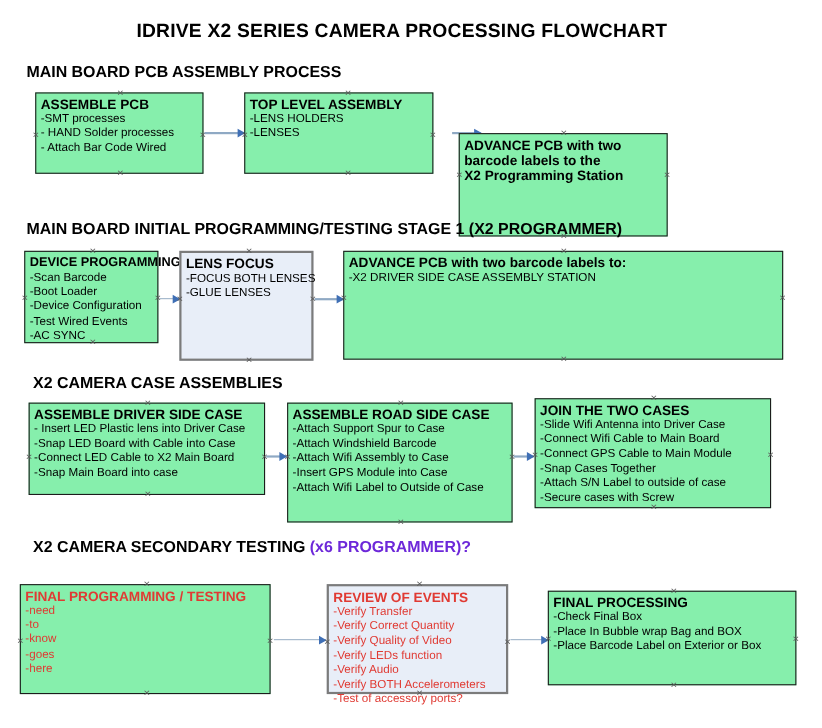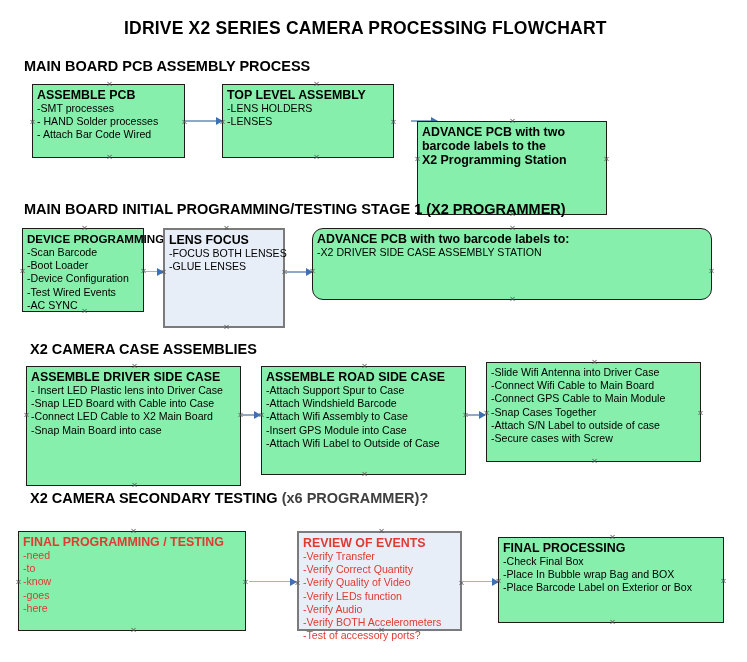--- a/index.html
+++ b/index.html
@@ -17,21 +17,21 @@
   .abs{position:absolute;}
 
   
   .doc-title{
     font-size:17.5px;font-weight:bold;letter-spacing:0.2px;
     white-space:nowrap;
   }
   .section-title{
     font-size:14.5px;font-weight:bold;white-space:nowrap;
   }
-  .section-title .red-part{color:#404040;}
+  .section-title .red-part{color:#6d28d9;}
 
   
   .node{
     position:absolute;
     background:#86efac;
     border:1px solid #1c1c1c;
     box-sizing:border-box;
     padding:3px 4px 2px 4px;
     overflow:visible;
   }
@@ -145,32 +145,32 @@
     <span class="handle" style="left:58px;top:-5px;"></span>
     <span class="handle" style="left:58px;bottom:-5px;"></span>
     <span class="handle" style="left:-5px;top:39px;"></span>
     <span class="handle" style="right:-5px;top:39px;"></span>
   </div>
 
   <div class="conn" style="left:286px;top:271px;width:26px;">
     <span class="head"></span>
   </div>
 
-  <div class="node" style="left:312px;top:228px;width:400px;height:72px;border-radius:11px;">
+  <div class="node" style="left:312px;top:228px;width:400px;height:99px;">
     <div class="hd">ADVANCE PCB with two barcode labels to:</div>
     <div class="ln">-X2 DRIVER  SIDE  CASE  ASSEMBLY STATION</div>
     <span class="handle" style="left:196px;top:-4px;"></span>
     <span class="handle" style="left:196px;bottom:-4px;"></span>
     <span class="handle" style="left:-4px;top:39px;"></span>
     <span class="handle" style="right:-4px;top:39px;"></span>
   </div>
 
   <div class="abs section-title" style="left:30px;top:341px;">X2 CAMERA CASE ASSEMBLIES</div>
 
-  <div class="node" style="left:26px;top:366px;width:215px;height:120px;">
+  <div class="node" style="left:26px;top:366px;width:215px;height:84px;">
     <div class="hd">ASSEMBLE DRIVER SIDE CASE</div>
     <div class="ln">- Insert LED Plastic lens into Driver Case</div>
     <div class="ln">-Snap LED Board with Cable into Case</div>
     <div class="ln">-Connect LED Cable to X2 Main Board</div>
     <div class="ln">-Snap Main Board into case</div>
     <span class="handle" style="left:104px;top:-4px;"></span>
     <span class="handle" style="left:104px;bottom:-4px;"></span>
     <span class="handle" style="left:-4px;top:45px;"></span>
     <span class="handle" style="right:-4px;top:45px;"></span>
   </div>
@@ -190,20 +190,21 @@
     <span class="handle" style="left:99px;bottom:-4px;"></span>
     <span class="handle" style="left:-4px;top:45px;"></span>
     <span class="handle" style="right:-4px;top:45px;"></span>
   </div>
 
   <div class="conn" style="left:467px;top:414px;width:18px;">
     <span class="head"></span>
   </div>
 
   <div class="node" style="left:486px;top:362px;width:215px;height:100px;">
+    <div class="hd">JOIN THE TWO CASES</div>
     <div class="ln">-Slide Wifi Antenna into Driver Case</div>
     <div class="ln">-Connect Wifi Cable to Main Board</div>
     <div class="ln">-Connect GPS Cable to Main Module</div>
     <div class="ln">-Snap Cases Together</div>
     <div class="ln">-Attach S/N Label to outside of case</div>
     <div class="ln">-Secure cases with Screw</div>
     <span class="handle" style="left:104px;top:-4px;"></span>
     <span class="handle" style="left:104px;bottom:-4px;"></span>
     <span class="handle" style="left:-4px;top:47px;"></span>
     <span class="handle" style="right:-4px;top:47px;"></span>

